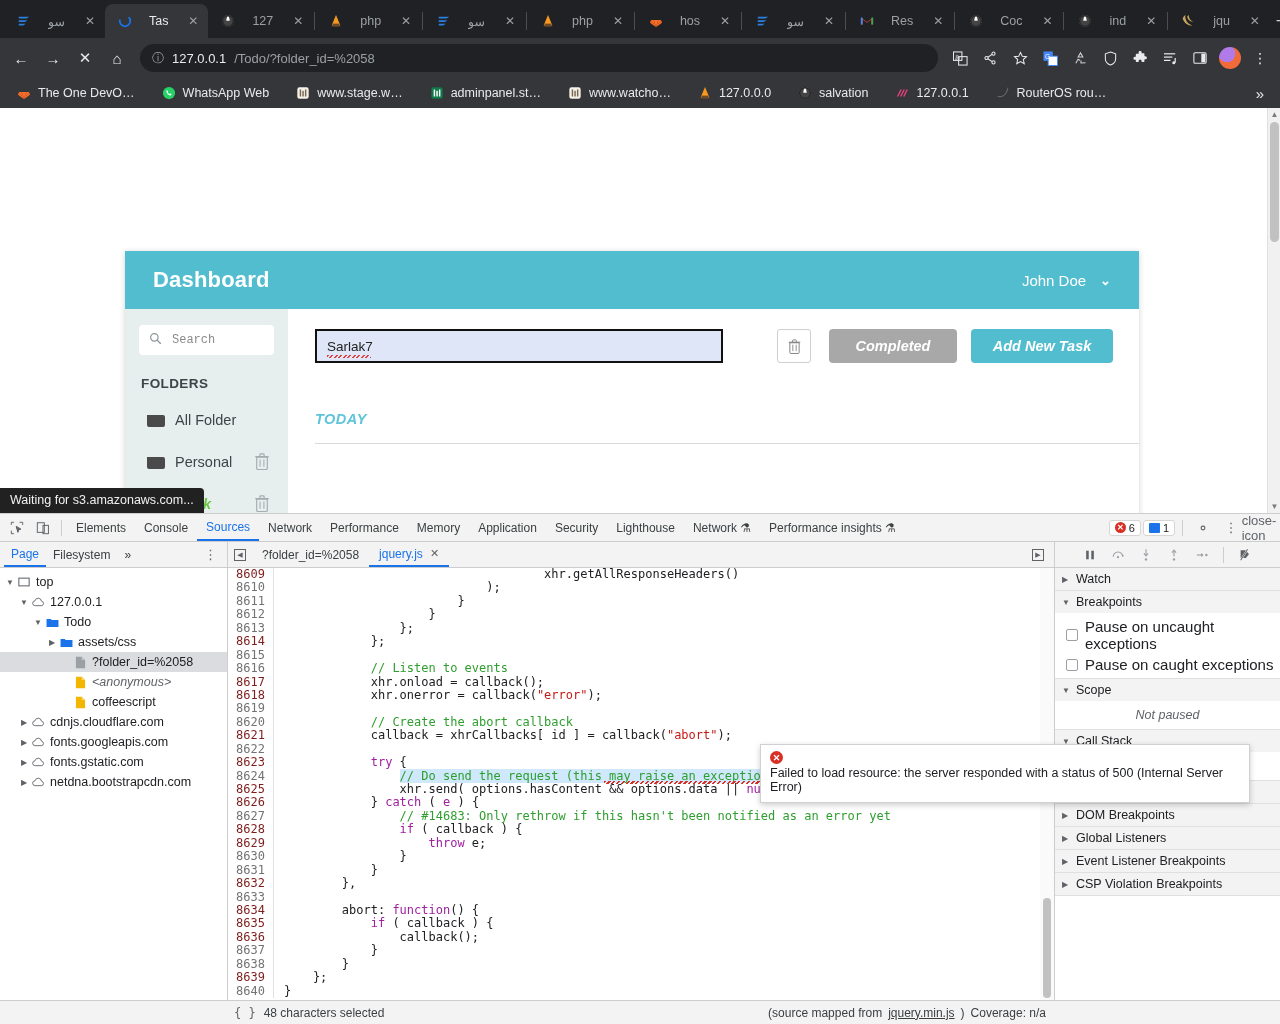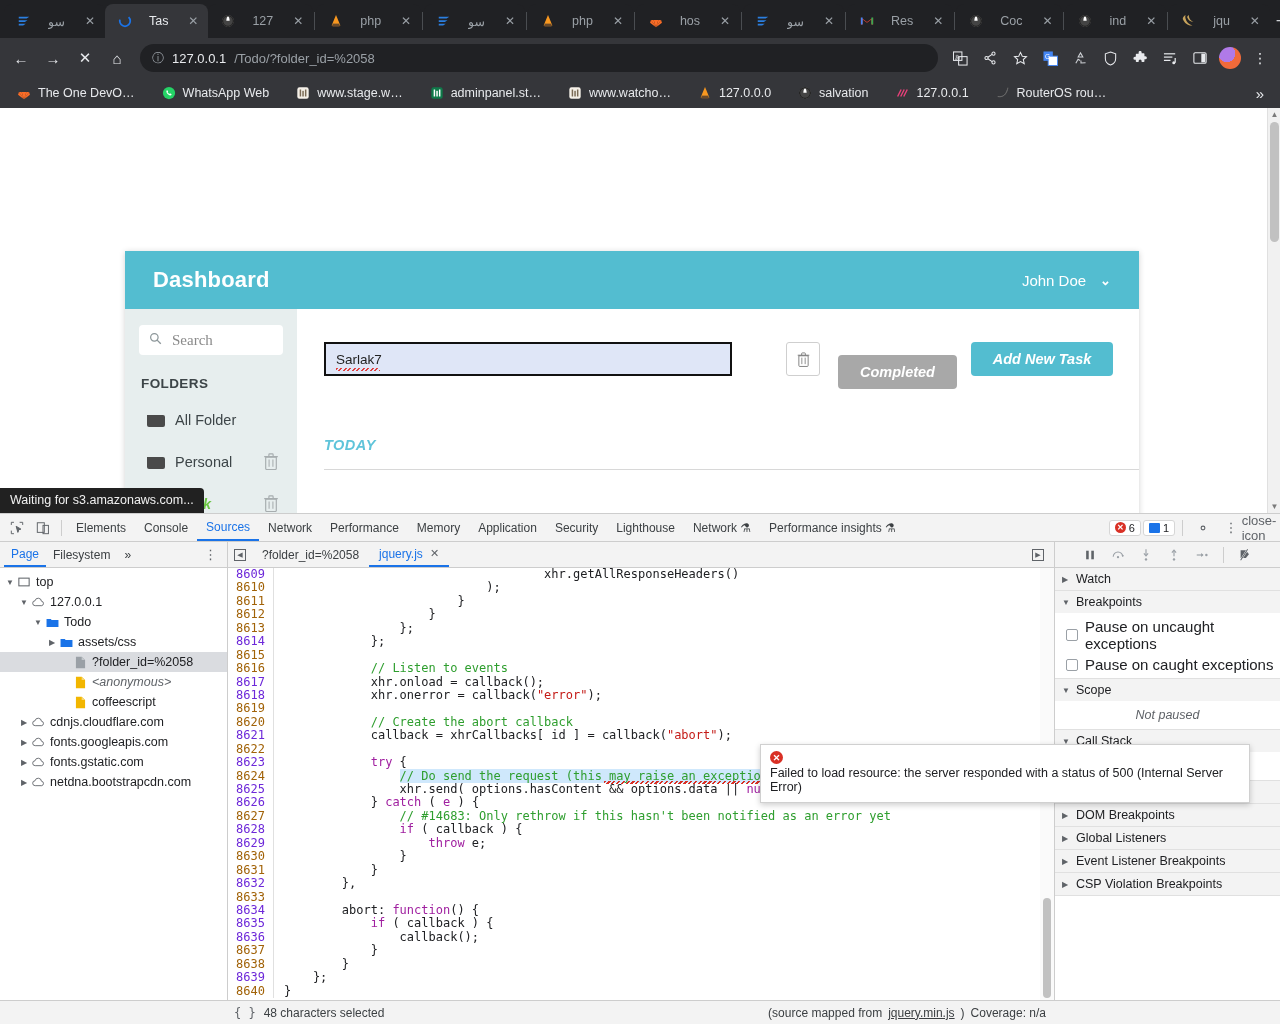--- a/index.html
+++ b/index.html
@@ -60,21 +60,21 @@
   .app-card { position:absolute; left:125px; top:143px; width:1014px; background:#fff; box-shadow:0 1px 6px rgba(0,0,0,.18); }
   .app-header { height:58px; background:#53bdd0; display:flex; align-items:center; padding:0 28px; }
   .app-title { color:#fff; font-size:22px; font-weight:bold; letter-spacing:.2px; }
   .app-user { margin-left:auto; display:flex; align-items:center; gap:14px; color:#fff; font-size:15px; }
   .caret { font-size:13px; font-weight:bold; }
 
   .app-body { display:flex; min-height:288px; }
   .sidebar { width:199px; background:#e7eeee; padding:16px 14px 0 14px; position:relative; }
   .searchbox { height:30px; background:#fff; border-radius:4px; display:flex; align-items:center; padding:0 10px; gap:10px; }
   .searchbox .mag { color:#8c9699; font-size:12px; }
-  .searchbox input { border:0; outline:0; font-family:Liberation Serif, serif; font-size:15px; color:#444; width:100%; background:transparent; }
+  .searchbox input { border:0; outline:0; font-family:Liberation Mono, monospace; font-size:12px; color:#444; width:100%; background:transparent; }
   .searchbox input::placeholder { color:#8a8a8a; }
   .folders-title { margin:21px 0 8px 2px; font-size:13.5px; font-weight:bold; color:#3d4548; letter-spacing:.4px; }
   .folder-row { display:flex; align-items:center; height:42px; padding:0 4px 0 8px; }
   .folder-ico { width:18px; height:14px; position:relative; flex:0 0 18px; margin-right:10px; }
   .folder-ico::before { content:""; position:absolute; left:0; top:0; width:8px; height:3px; border-radius:1px 1px 0 0; background:inherit; }
   .folder-ico i { position:absolute; left:0; top:2px; width:18px; height:12px; border-radius:0 2px 2px 2px; background:#4a4a4a; display:block; }
   .folder-ico.green i { background:#6cc644; }
   .folder-ico.green::before { background:#6cc644; }
   .folder-name { font-size:14.5px; color:#3d4548; }
   .folder-name.green { color:#6cc644; font-style:italic; font-weight:bold; }
@@ -87,21 +87,21 @@
     font-family:"Liberation Sans",sans-serif; font-size:13.5px; color:#222; padding:0 10px; outline:0;
     position:relative;
   }
   .task-input-wrap { position:relative; }
   .squiggle { position:absolute; left:12px; bottom:5px; width:44px; height:3px;
      background-image:repeating-linear-gradient(135deg,#e04040 0 1.6px, transparent 1.6px 3.2px); }
   .btn-del { width:34px; height:34px; border:1px solid #cfcfcf; background:#fff; border-radius:3px;
              display:flex; align-items:center; justify-content:center; color:#7c7c7c; font-size:14px; margin-left:54px; }
   .btn { height:34px; border:0; border-radius:4px; color:#fff; font-size:14.5px; font-weight:bold; font-style:italic;
          display:flex; align-items:center; justify-content:center; font-family:"Liberation Sans",sans-serif; }
-  .btn-completed { background:#a8a8a8; width:119px; margin-left:18px;margin-top:26px; }
+  .btn-completed { background:#a8a8a8; width:128px; margin-left:18px; }
   .btn-add { background:#53bdd0; width:142px; margin-left:14px; }
 
   .today { margin-top:48px; color:#5fc4da; font-size:14.5px; font-weight:bold; font-style:italic; letter-spacing:.5px; }
   .divider { margin-top:16px; border-bottom:1px solid #d8d8d8; margin-right:0; }
   .notask { padding:18px 0 20px 2px; color:#6f7679; font-size:14.5px; font-style:italic; }
 
   .statusbubble { position:absolute; left:0; bottom:0; background:#212121; color:#f1f1f1;
      font-size:12.5px; padding:5px 10px 6px 10px; border-radius:0 4px 0 0; white-space:nowrap; }
 
   
@@ -135,22 +135,22 @@
   .ed-tabs .sqbtn .box { width:12px; height:12px; border:1px solid #5f6368; display:flex; align-items:center; justify-content:center; font-size:7px; }
   .edtab { padding:0 10px; height:25px; display:flex; align-items:center; gap:7px; font-size:12px; color:#3c4043; }
   .edtab.sel { color:#1a73e8; border-bottom:2px solid #1a73e8; }
   .edtab .x { font-size:11px; color:#5f6368; }
   .ed-right { margin-left:auto; display:flex; align-items:center; padding-right:4px; }
 
   .code-area { flex:1; position:relative; overflow:hidden; background:#fff;
     font-family:"DejaVu Sans Mono","Liberation Mono",monospace; font-size:12px; line-height:13.45px; }
   .code-scroll { position:absolute; inset:0 14px 0 0; overflow:hidden; }
   .cline { display:flex; height:13.45px; white-space:pre; }
-  .lnum { width:46px; flex:0 0 46px; text-align:right; padding-right:8px; color:#a16207; border-right:1px solid #e0e0e0; }
-  .lnum.act { color:#6d28d9; }
+  .lnum { width:46px; flex:0 0 46px; text-align:right; padding-right:8px; color:#737373; border-right:1px solid #e0e0e0; }
+  .lnum.act { color:#7f1d1d; }
   .ctxt { padding-left:10px; }
   .k { color:#a020a0; }        
   .c { color:#2e9e2e; }        
   .s { color:#c41a16; }        
   .p { color:#202124; }        
   .sel-hl { background:#cfe8fc; }
   .vscroll { position:absolute; right:0; top:0; width:14px; height:100%; background:#fafafa; }
   .vscroll .vth { position:absolute; left:3px; width:8px; background:#c1c1c1; border-radius:4px; }
   .squig-line { position:absolute; height:3px;
     background-image:repeating-linear-gradient(135deg,#d93025 0 1.6px, transparent 1.6px 3.4px); }

